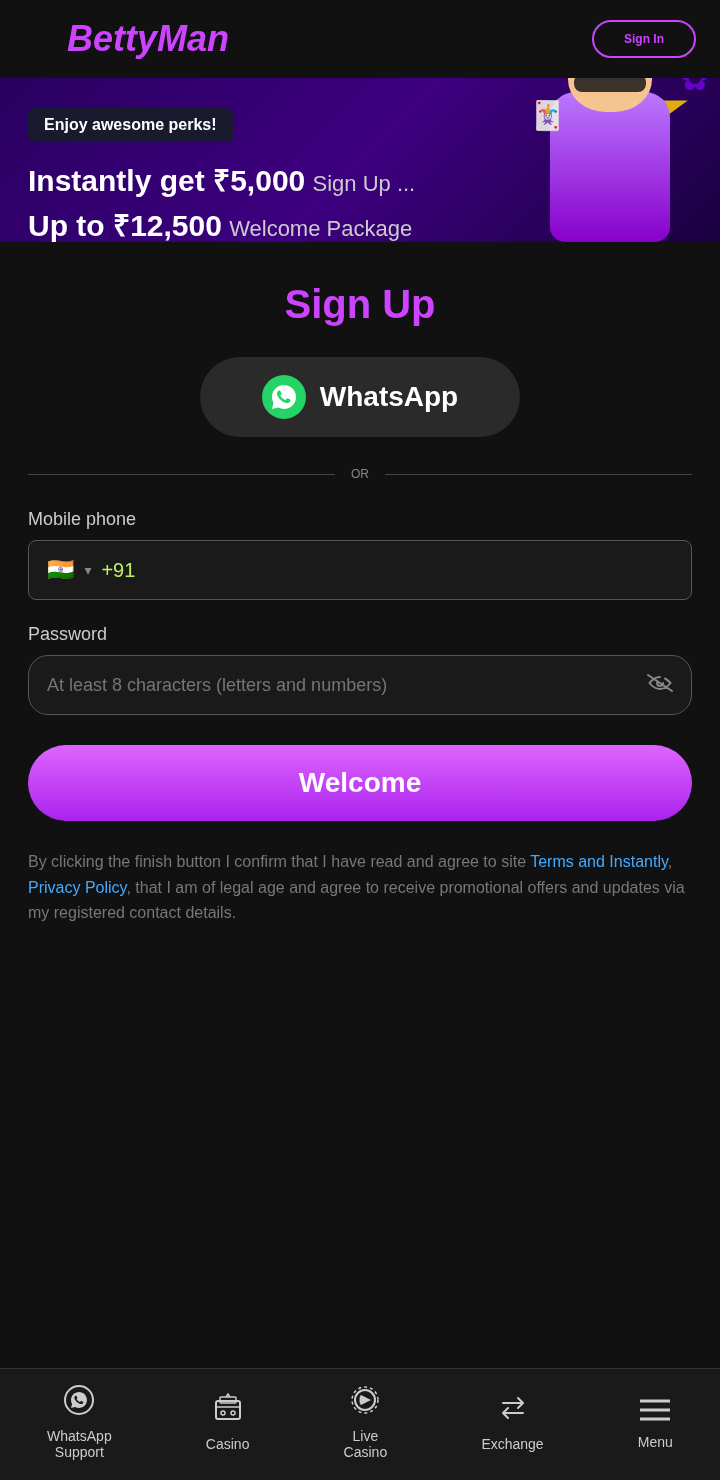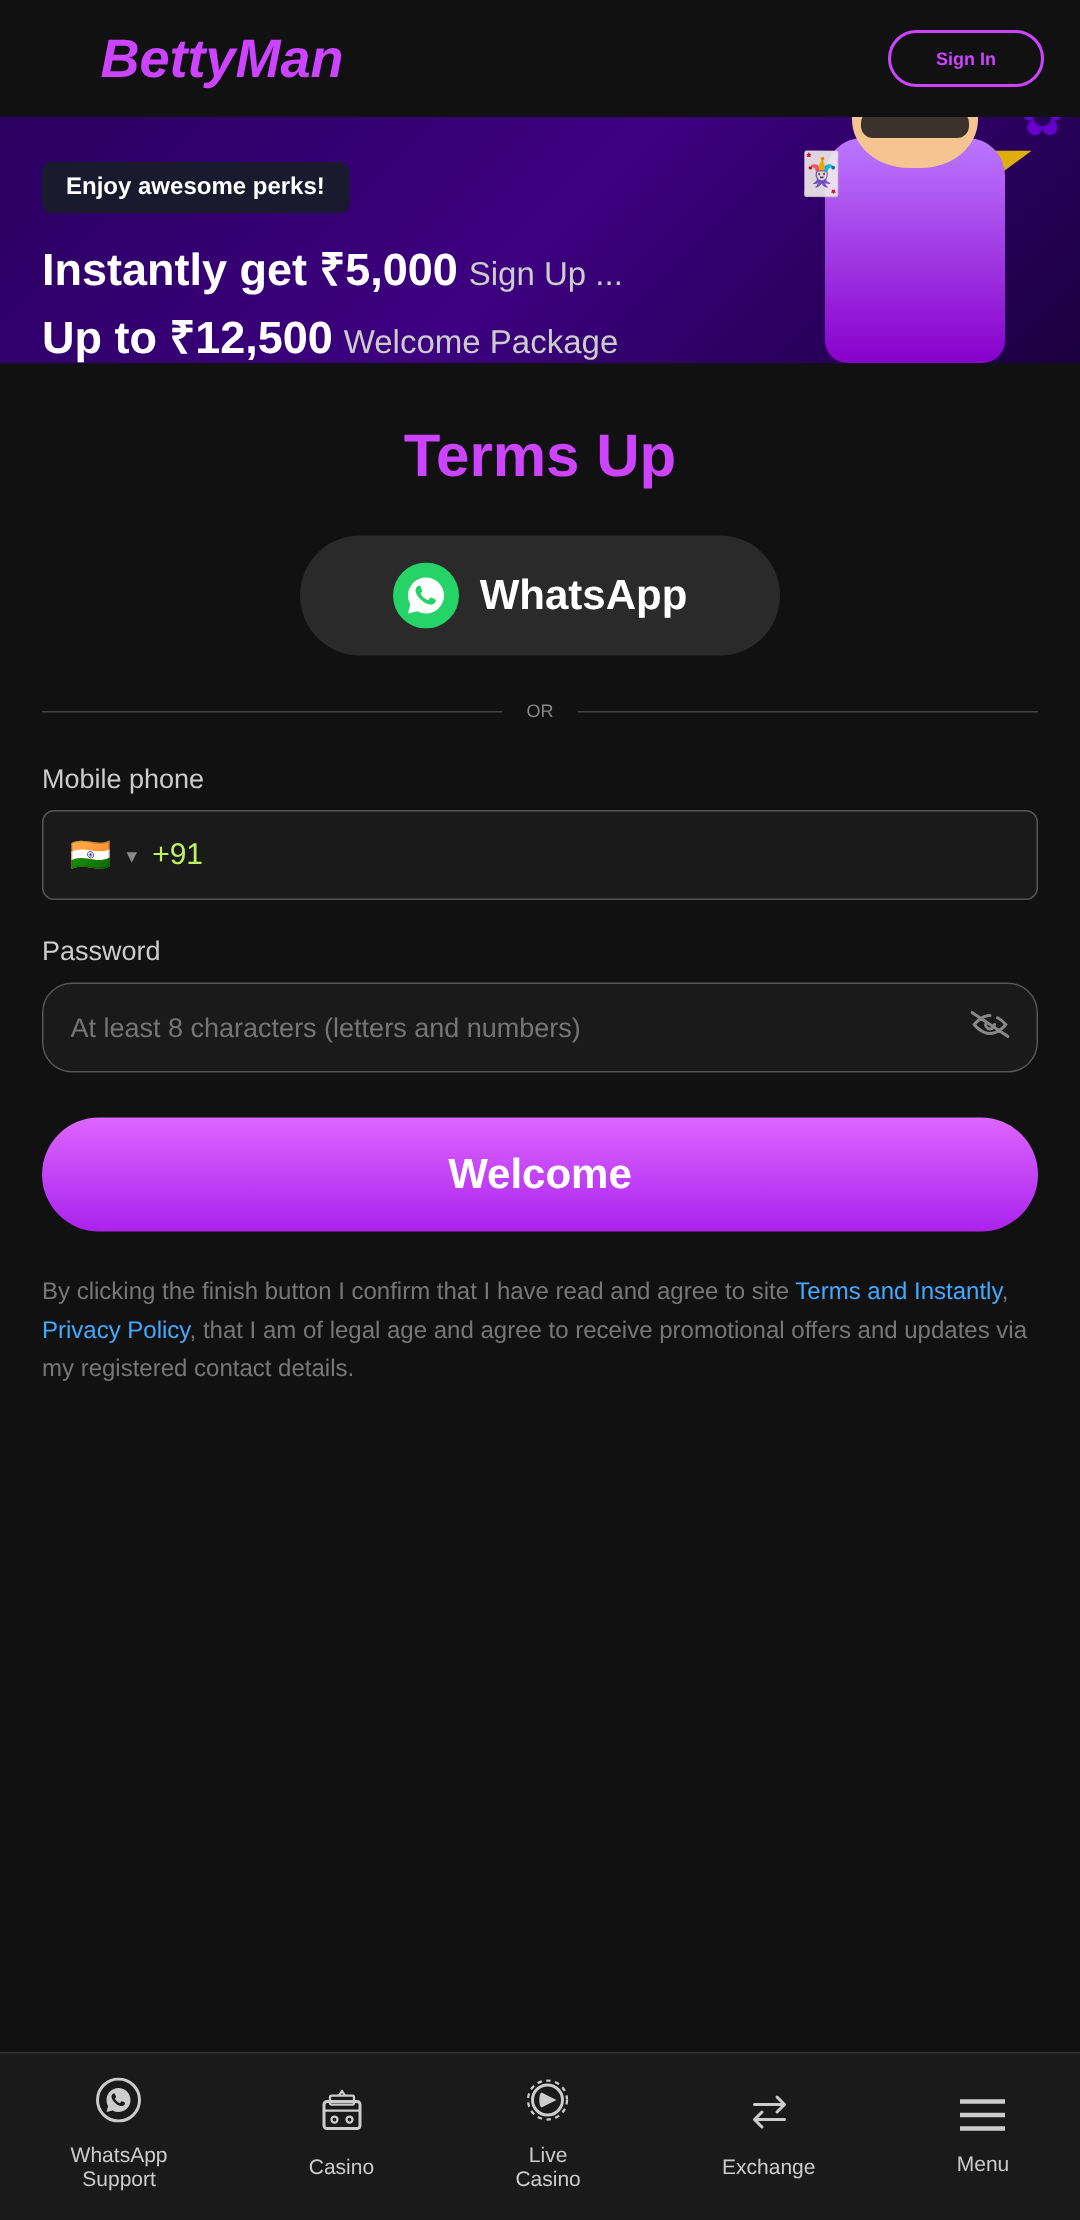--- a/index.html
+++ b/index.html
@@ -298,21 +298,21 @@
 
       <div style="position:absolute; bottom:150px; left:44px; width:72px; height:18px; background:#1a1a1a; border-radius:8px; opacity:0.85;"></div>
 
       <div style="position:absolute; bottom:110px; left:0px; font-size:28px; color:#ffffff; opacity:0.9;">🃏</div>
     </div>
   </div>
 </section>
 
 <main class="main-content">
 
-  <h1 class="signup-title">Terms Up</h1>
+  <h1 class="signup-title">Sign Up</h1>
 
   <button class="whatsapp-btn">
     <svg class="whatsapp-icon" viewBox="0 0 44 44" fill="none" xmlns="http://www.w3.org/2000/svg">
       <circle cx="22" cy="22" r="22" fill="#25D366"></circle>
       <path d="M22 10C15.373 10 10 15.373 10 22c0 2.144.561 4.156 1.54 5.9L10 34l6.278-1.512A11.94 11.94 0 0022 34c6.627 0 12-5.373 12-12S28.627 10 22 10zm6.16 16.56c-.26.73-1.528 1.4-2.098 1.487-.57.087-1.303.123-2.104-.132-.484-.156-1.104-.364-1.9-.713-3.34-1.444-5.52-4.814-5.686-5.037-.166-.222-1.353-1.8-1.353-3.437s.857-2.44 1.16-2.772c.304-.332.664-.415.885-.415.222 0 .443.002.636.012.204.01.478-.077.748.57.277.664.94 2.3 1.024 2.467.083.167.138.36.028.581-.11.222-.166.36-.332.554-.166.194-.35.433-.498.581-.166.166-.338.346-.145.678.193.332.858 1.42 1.84 2.3 1.264 1.126 2.33 1.474 2.662 1.64.332.166.526.139.72-.083.194-.222.83-.97 1.052-1.302.222-.332.443-.277.748-.166.305.11 1.938.915 2.27 1.08.332.167.554.25.637.388.083.14.083.8-.177 1.53z" fill="white"></path>
     </svg>
     <span class="whatsapp-text">WhatsApp</span>
   </button>
 
   <div class="or-divider">

